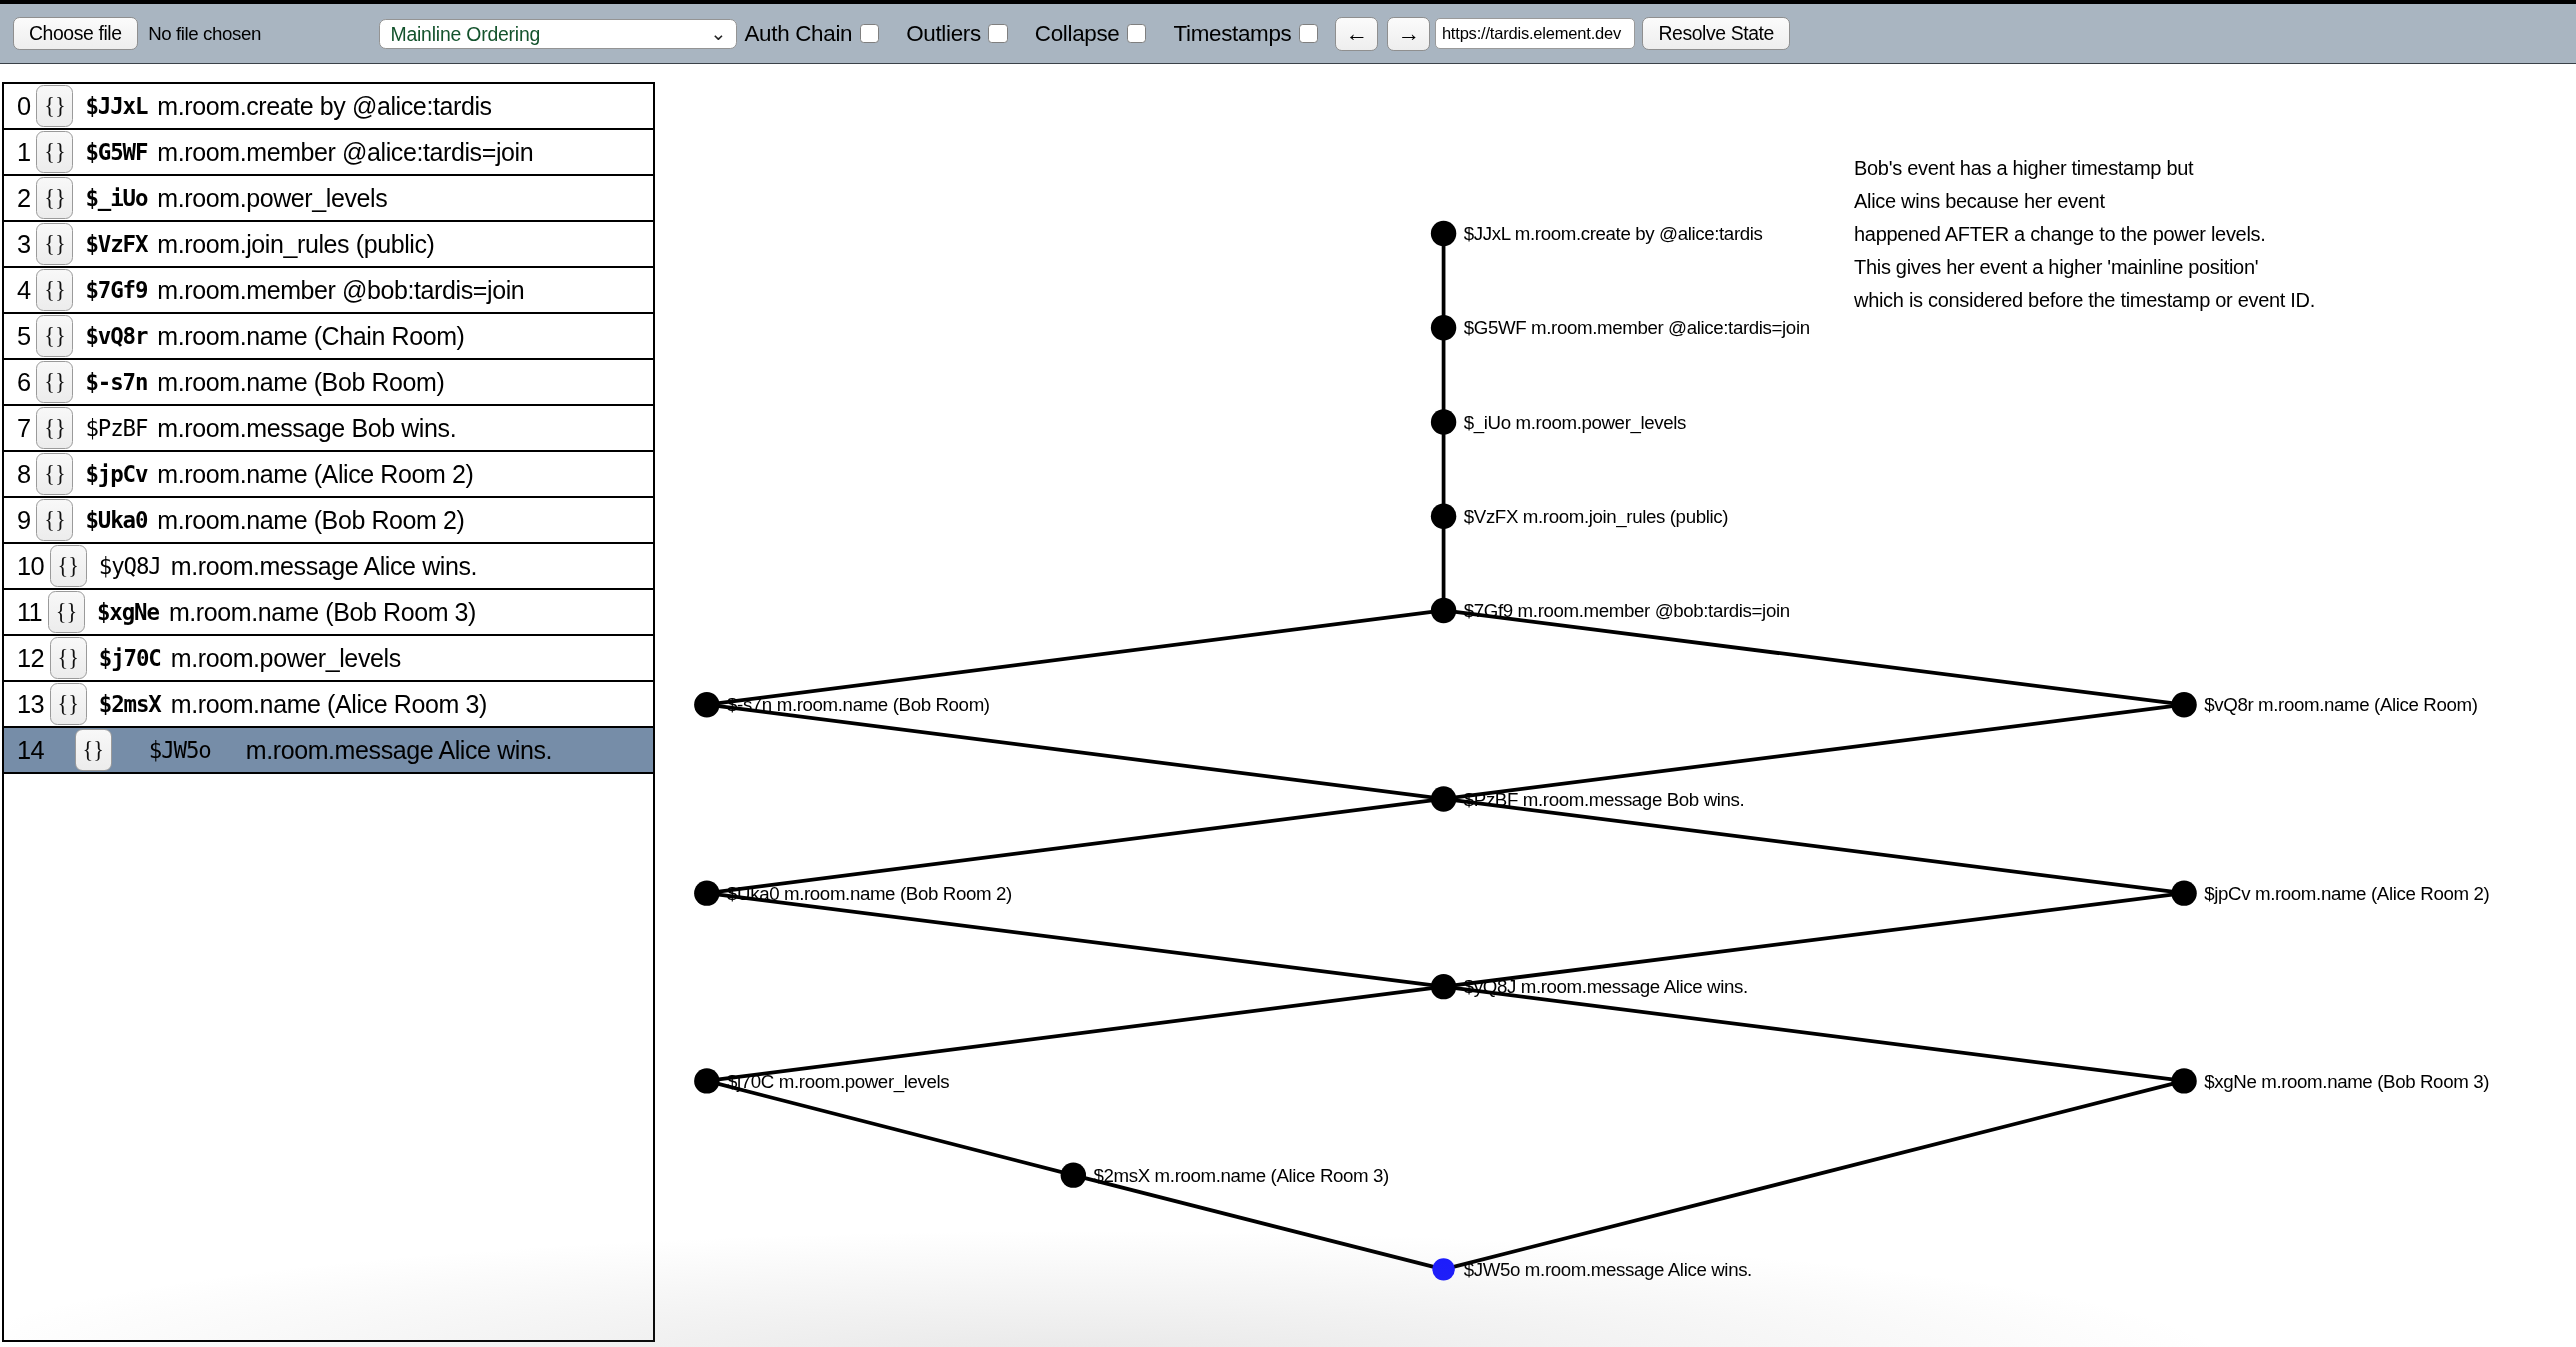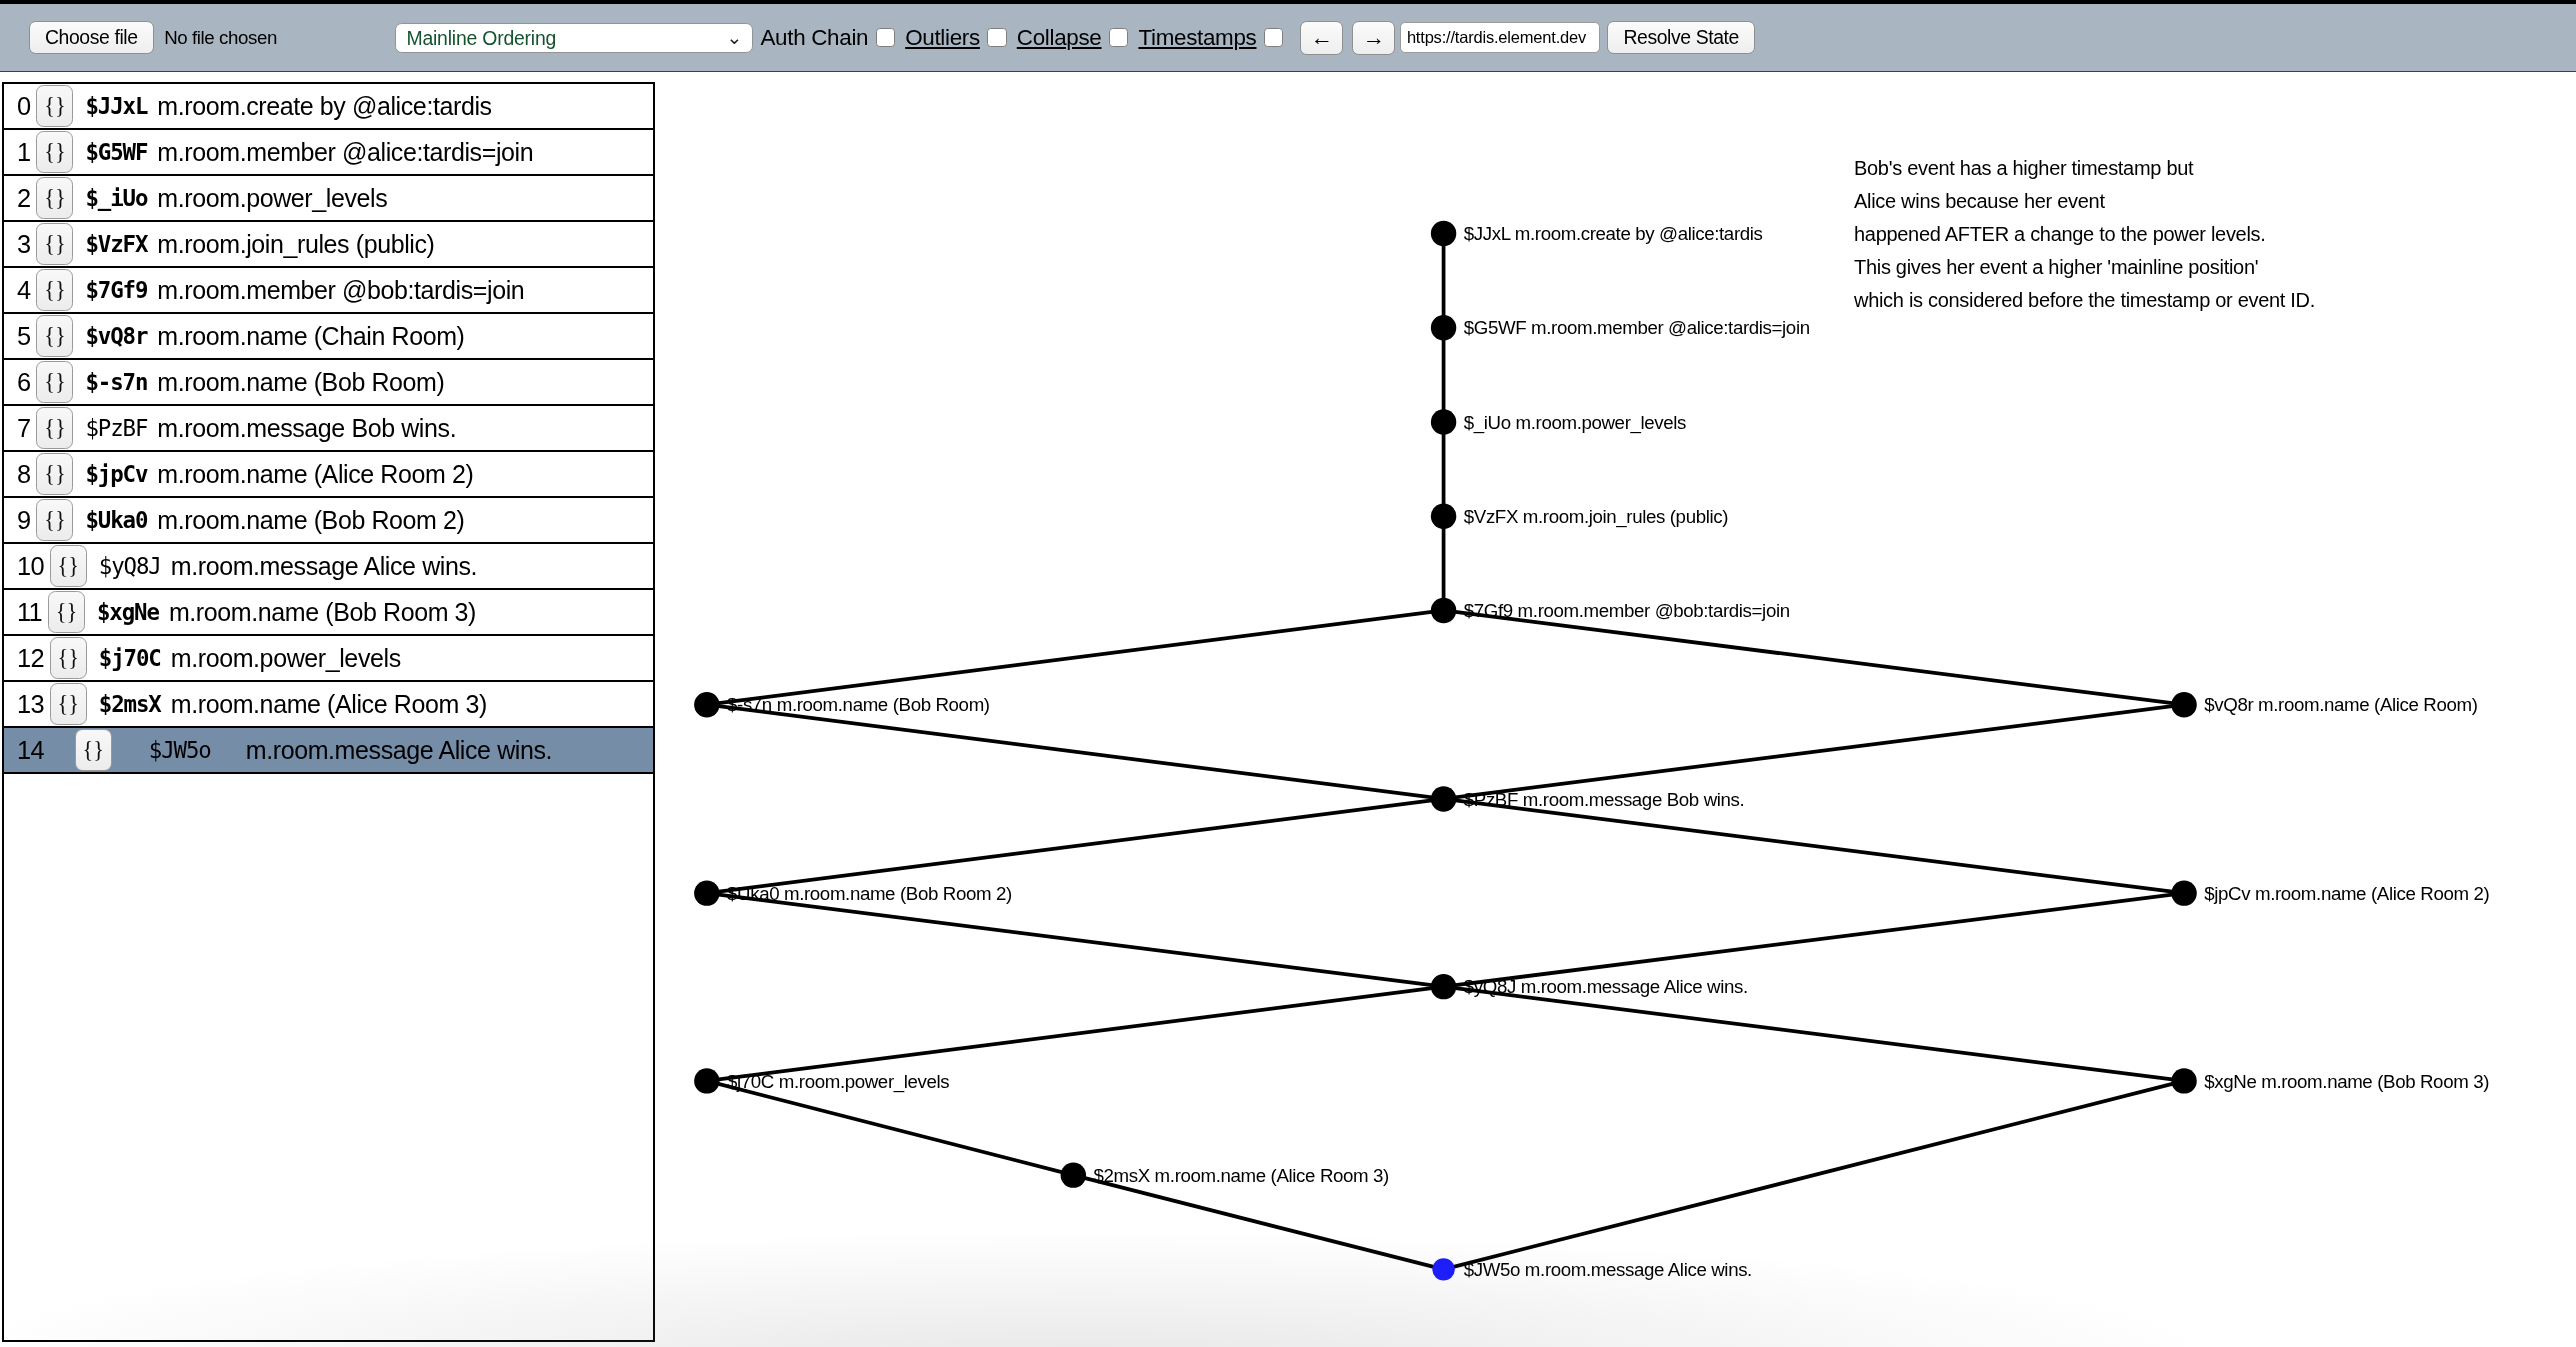--- a/index.html
+++ b/index.html
@@ -1,44 +1,44 @@
 <!DOCTYPE html>
 <html style="font-size:12px"><head>
 <meta charset="utf-8">
 <style>
   * { margin:0; padding:0; box-sizing:border-box; }
   html,body { width:2576px; height:1348px; overflow:hidden; background:#fff;
     font-family:"Liberation Sans", sans-serif; color:#000; }
 
   
   .topbar{
-    position:absolute; left:0; top:0; width:2576px; height:72px;
+    position:absolute; left:0; top:0; width:2576px; height:64px;
     border-top:4.5px solid #000; border-bottom:1.5px solid #3a4148;
-    display:flex; align-items:center; padding-left:29px;
+    display:flex; align-items:center; padding-left:13px;
   }
   .btn{
     height:33px; border:1.5px solid #8f8f8f; border-radius:6.7px;
     background:linear-gradient(#fbfbfb,#eeeeee);
     font-family:"Liberation Sans", sans-serif; font-size:19.4px; letter-spacing:-0.4px;
     display:flex; align-items:center; justify-content:center; padding:0 15px; color:#000;
   }
   .no-file{ font-size:18.7px; letter-spacing:-0.4px; margin-left:10.5px; }
   .select-wrap{ position:relative; margin-left:118px; }
   .ordering-select{
     width:358px; height:30px; appearance:none; -webkit-appearance:none;
     border:1.5px solid #949494; border-radius:6.7px; background:#fff;
     font-family:"Liberation Sans", sans-serif; font-size:19.4px; letter-spacing:-0.2px;
     padding:0 30px 0 10.5px; color:#14532d;
   }
   .select-chevron{
     position:absolute; right:10.5px; top:1.5px; font-size:19.4px; color:#222;
     pointer-events:none; line-height:27px;
   }
   .chk-label{ font-size:22.4px; letter-spacing:-0.3px; white-space:nowrap; }
-  .ml36{ margin-left:10px;text-decoration:underline; } .ml10{ margin-left:7.5px; } .ml22{ margin-left:16.5px; } .ml12{ margin-left:9px; }
+  .ml36{ margin-left:27px; } .ml10{ margin-left:7.5px; } .ml22{ margin-left:16.5px; } .ml12{ margin-left:9px; }
   input[type=checkbox]{
     appearance:none; -webkit-appearance:none; width:19.4px; height:19.4px; margin-left:7.5px;
     border:1.5px solid #7f7f7f; border-radius:3.7px; background:#fff; flex:0 0 auto;
   }
   .nav-btn{ width:43px; height:34px; padding:0; font-size:22.4px; }
   .url-input{
     width:200px; height:31px; margin-left:5px;
     border:1.5px solid #9a9a9a; border-radius:5px; background:#fff;
     font-family:"Liberation Sans", sans-serif; font-size:16.5px; letter-spacing:-0.2px;
     padding:0 6px; color:#000;

